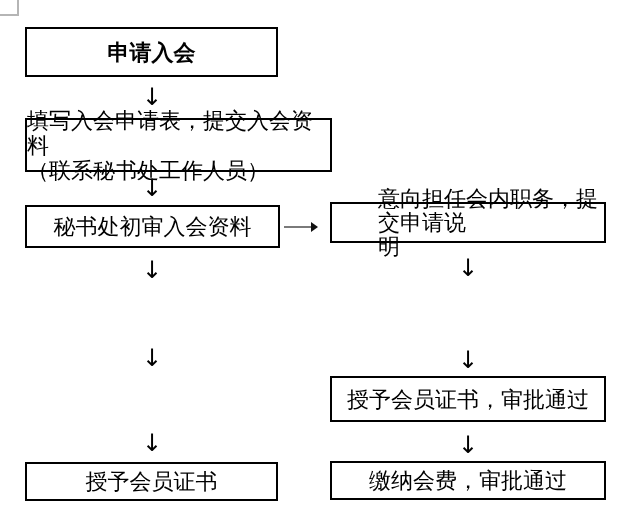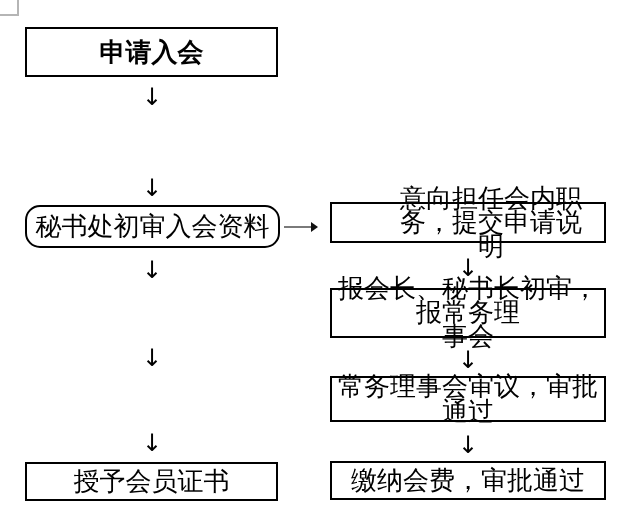--- a/index.html
+++ b/index.html
@@ -13,31 +13,31 @@
     overflow: hidden;
   }
   .box {
     position: absolute;
     box-sizing: border-box;
     border: 2px solid var(--box-border, #000000);
     background: #ffffff;
     display: flex;
     align-items: center;
     justify-content: center;
-    text-align: center;
-    font-size: 26px;
+    text-align: left;
+    font-size: 22px;
     line-height: 25px;
     white-space: pre-line;
   }
   .bold { font-weight: bold; }
 
   
   .b-l1 { left: 25px;  top: 27px;  width: 253px; height: 50px; }
   .b-l2 { left: 25px;  top: 118px; width: 307px; height: 54px; }
-  .b-l3 { left: 25px;  top: 205px; width: 255px; height: 43px; border-radius: 15px; }
+  .b-l3 { left: 25px;  top: 205px; width: 255px; height: 43px; }
   .b-l4 { left: 25px;  top: 289px; width: 253px; height: 50px; }
   .b-l5 { left: 25px;  top: 375px; width: 253px; height: 47px; }
   .b-l6 { left: 25px;  top: 462px; width: 253px; height: 39px; }
 
   
   .b-r1 { left: 330px; top: 202px; width: 276px; height: 41px; line-height: 24px; padding-left: 46px; }
   .b-r2 { left: 330px; top: 288px; width: 276px; height: 50px; line-height: 24px; }
   .b-r3 { left: 330px; top: 376px; width: 276px; height: 46px; }
   .b-r4 { left: 330px; top: 461px; width: 276px; height: 39px; }
 
@@ -81,28 +81,28 @@
   }
 </style>
 </head>
 <body>
 
 <div id="canvas">
 
   <div class="corner-artifact"></div>
 
   <div class="box b-l1 bold">申请入会</div>
+  <div class="box b-l2">填写入会申请表，提交入会资料
+（联系秘书处工作人员）</div>
   <div class="box b-l3">秘书处初审入会资料</div>
   <div class="box b-l6">授予会员证书</div>
 
   <div class="box b-r1">意向担任会内职务，提交申请说
 明</div>
-  <div class="box b-r2">报会长、秘书长初审，报常务理
-事会</div>
-  <div class="box b-r3">常务理事会审议，审批通过</div>
+  <div class="box b-r3">授予会员证书，审批通过</div>
   <div class="box b-r4">缴纳会费，审批通过</div>
 
   <div class="darr a1">↓</div>
   <div class="darr a2">↓</div>
   <div class="darr a3">↓</div>
   <div class="darr a4">↓</div>
   <div class="darr a5">↓</div>
 
   <div class="darr ra1">↓</div>
   <div class="darr ra2">↓</div>

